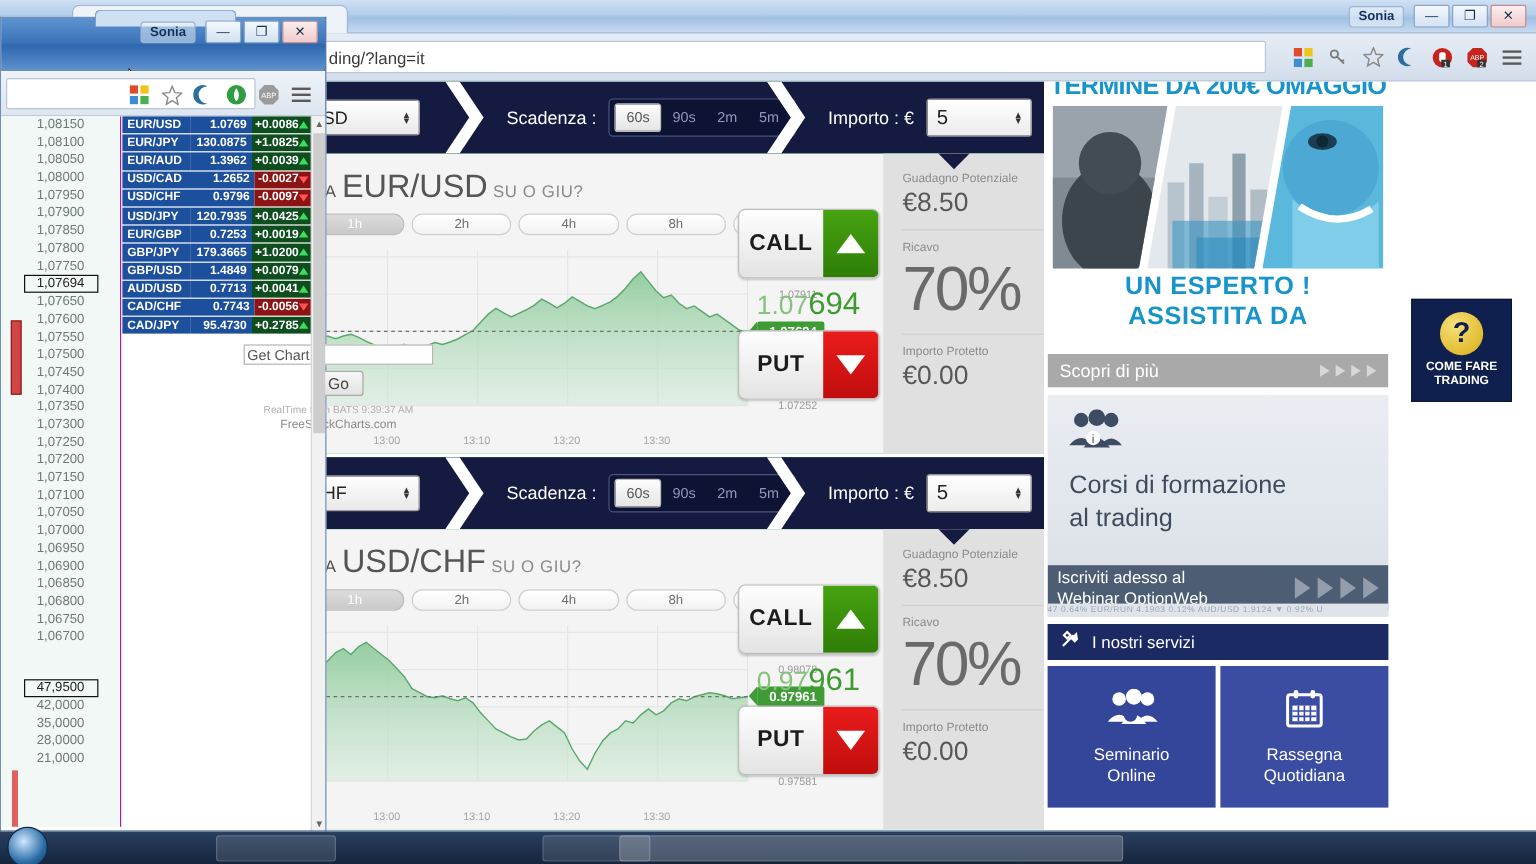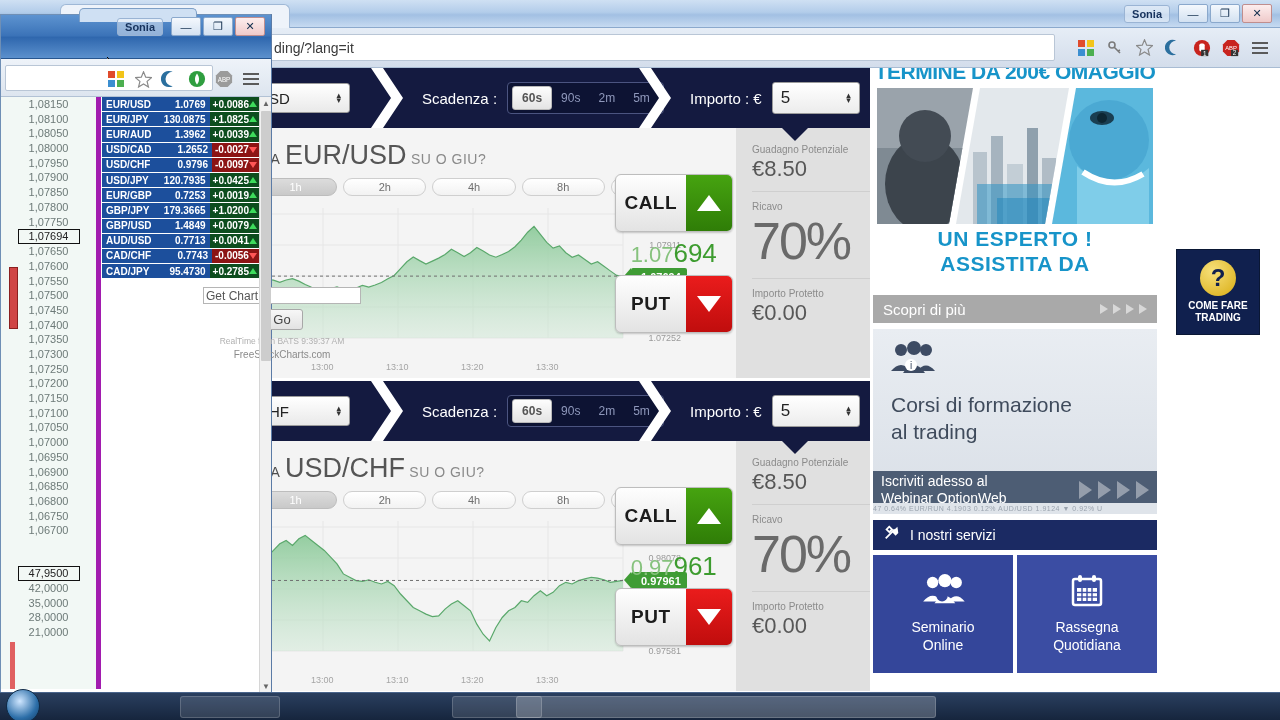--- a/index.html
+++ b/index.html
@@ -55,21 +55,21 @@
   .tp-select { width:90px; height:30px; background:linear-gradient(to bottom,#fff,#e9e9e9);
     border:1px solid #9b9b9b; border-radius:3px; display:flex; align-items:center;
     justify-content:space-between; padding:0 8px; font-size:15px; color:#222; }
   .spin { display:flex; flex-direction:column; align-items:center; line-height:5px; font-size:9px; color:#333;}
 
   .tp-label { color:#fff; font-size:15px; white-space:nowrap; }
   .exp-group { display:flex; align-items:center; background:#0d1333;
     border:1px solid #4b5480; border-radius:4px; height:32px; padding:2px 4px; }
   .exp-btn { padding:4px 9px; font-size:12px; color:#8f98bb; border-radius:3px; }
   .exp-btn.active { background:linear-gradient(to bottom,#fdfdfd,#e4e4e4); color:#555;
-    border:1px solid #b9b9b9;font-weight:bold; }
+    border:1px solid #b9b9b9; }
 
   .tp-amount { width:88px; height:32px; background:linear-gradient(to bottom,#fff,#ececec);
     border:1px solid #9b9b9b; border-radius:3px; display:flex; align-items:center;
     justify-content:space-between; padding:0 8px; font-size:17px; color:#222; }
 
   .tp-body { position:relative; display:flex; height:250px; background:#f4f4f4; }
   .tp-left { position:relative; width:455px; }
   .tp-question { padding:12px 0 4px 14px; color:#4e4e4e; white-space:nowrap; }
   .q-pre { font-size:14px; letter-spacing:.5px; }
   .q-pair { font-size:27px; color:#555; }
@@ -174,21 +174,21 @@
   .fw-tab { position:absolute; left:78px; top:-7px; width:118px; height:14px;
     background:#cfe0f3; border:1px solid #7d9fc6; border-bottom:none; border-radius:5px 5px 0 0; }
   .fw-nav { position:absolute; left:0; top:44px; width:270px; height:38px;
     background:linear-gradient(to bottom,#eef3f9,#dde5ef); border-bottom:1px solid #b2c2d5; }
   .fw-url { position:absolute; left:4px; top:6px; width:208px; height:26px; background:#fff;
     border:1px solid #b9c6d6; border-radius:2px; }
   .fw-icons { position:absolute; left:105px; top:10px; display:flex; align-items:center; gap:7px; }
 
   .fw-body { position:absolute; left:0; top:82px; width:270px; height:610px; background:#fff; }
   .ladder { position:absolute; left:0; top:0; width:100px; height:592px;
-    background:#f2f8f5; border-right:5px solid #a21caf; overflow:hidden; }
+    background:#f2f8f5; border-right:1px solid #a21caf; overflow:hidden; }
   .lad-row { font-size:11px; color:#6d7a78; text-align:center; height:14.7px; line-height:14.7px;
     font-family:"Liberation Sans", sans-serif; }
   .lad-row.hl { border:1px solid #111; color:#222; width:62px; margin:0 auto; height:15px; line-height:13px; }
 
   .quotes { position:absolute; left:101px; top:0; width:158px; background:#fff; }
   .q-row { height:15.2px; display:flex; align-items:center; font-size:10px; font-weight:bold;
     border-bottom:1px solid #fff; }
   .q-sym { width:58px; padding-left:4px; color:#fff; background:#1c4f9c; height:100%;
     display:flex; align-items:center; }
   .q-px { width:52px; text-align:right; color:#fff; background:#1c4f9c; height:100%;

